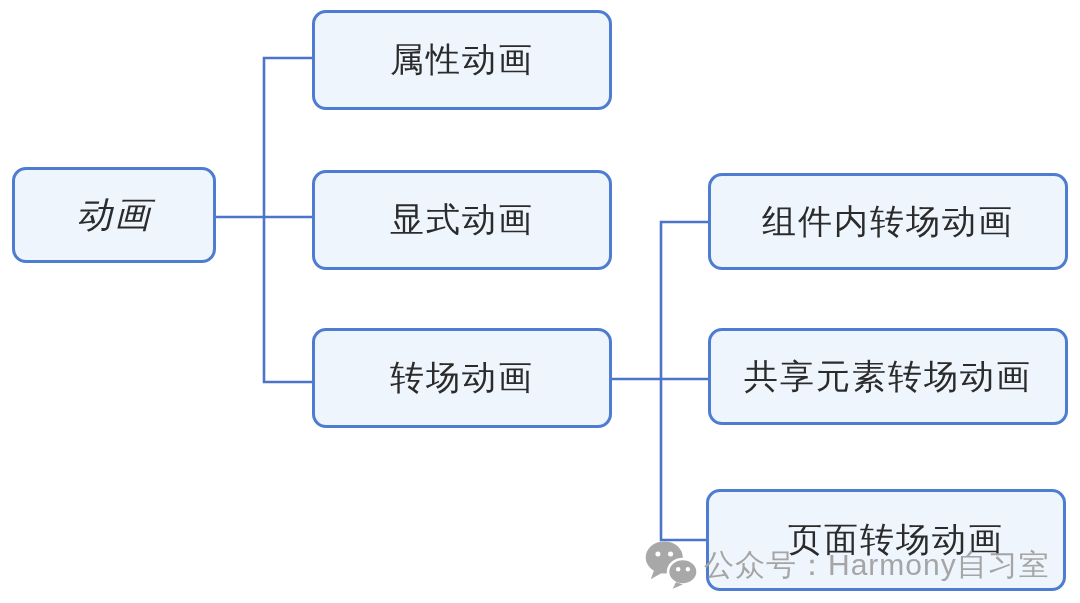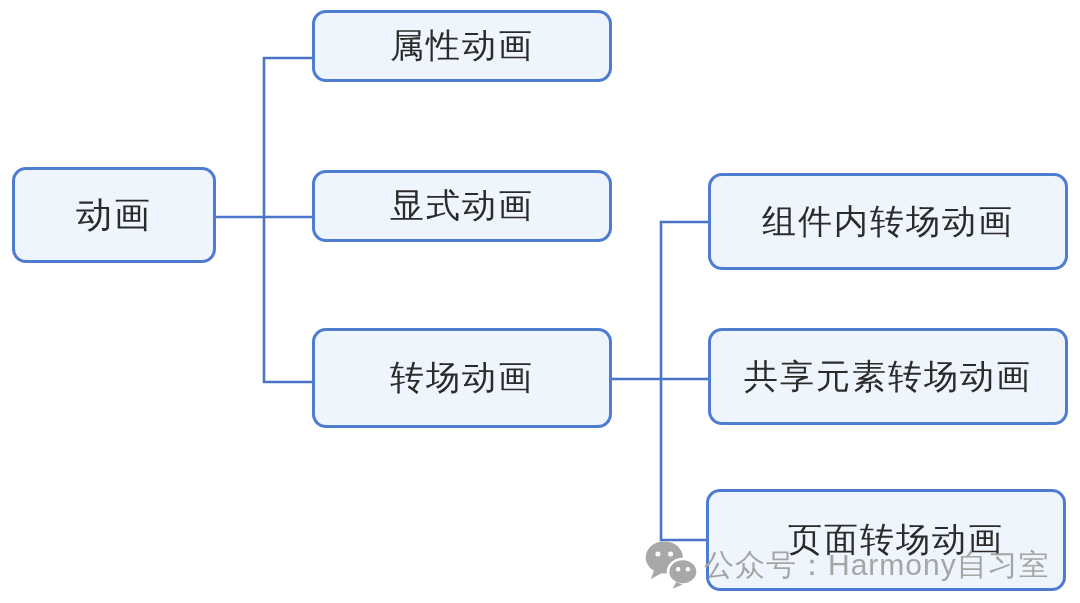--- a/index.html
+++ b/index.html
@@ -36,22 +36,22 @@
     z-index:1;
     box-sizing:border-box;
   }
   .node .label{
     position:relative;
     z-index:10;            
     font-weight:500;
     letter-spacing:2px;
     white-space:nowrap;
   }
-  .node-root   {left:12px;  top:167px; width:204px; height:96px; font-size:36px;}
-  .node-l2     {width:300px; height:72px; font-size:34px;}
+  .node-root   {left:12px;  top:167px; width:204px; height:96px; font-size:36px;font-style:italic;}
+  .node-l2     {width:300px; height:100px; font-size:34px;}
   .node-l2-0   {left:312px; top:10px;}
   .node-l2-1   {left:312px; top:170px;}
   .node-l2-2   {left:312px; top:328px; height:100px;}
   .node-l3     {width:360px; height:97px; font-size:34px;}
   .node-l3-0   {left:708px; top:173px;}
   .node-l3-1   {left:708px; top:328px;}
   .node-l3-2   {left:706px; top:489px; height:102px;padding-left:20px;}
   .watermark{
     position:absolute;
     left:644px; top:538px;

